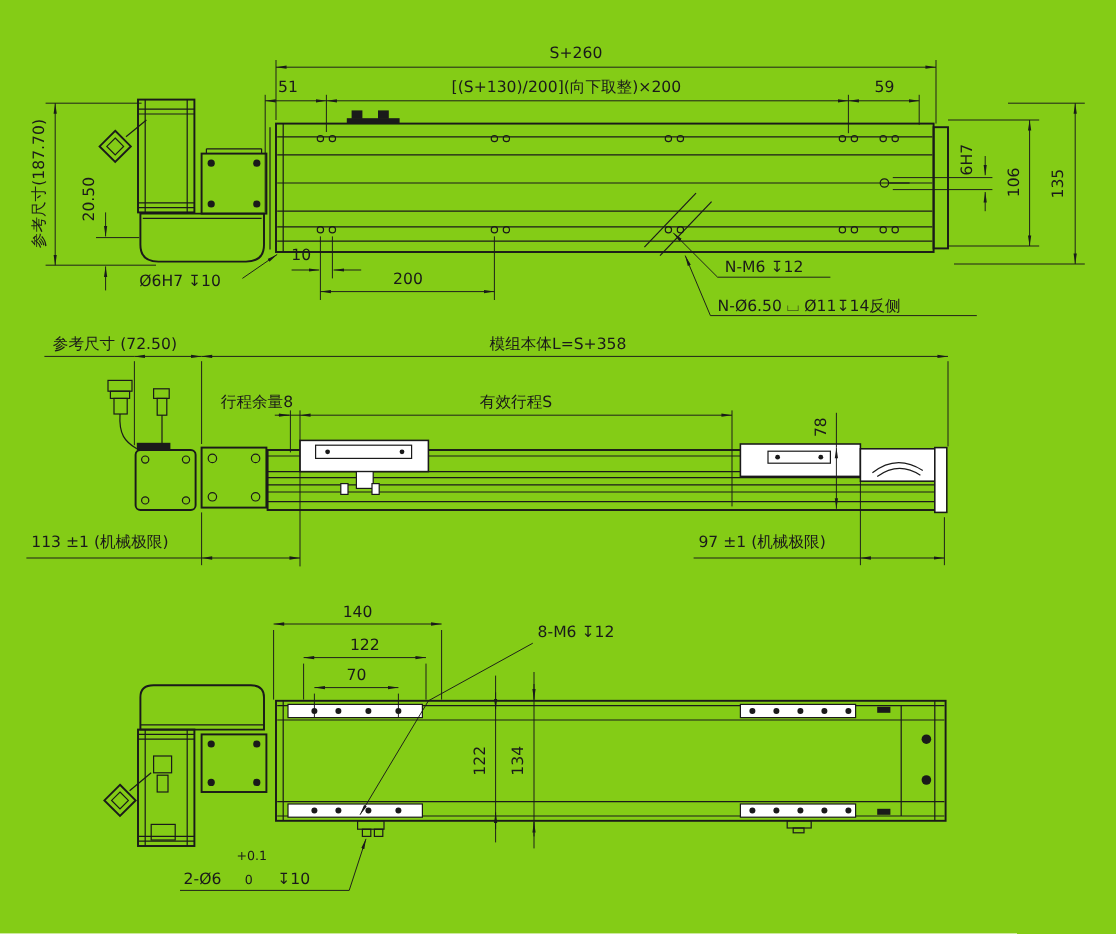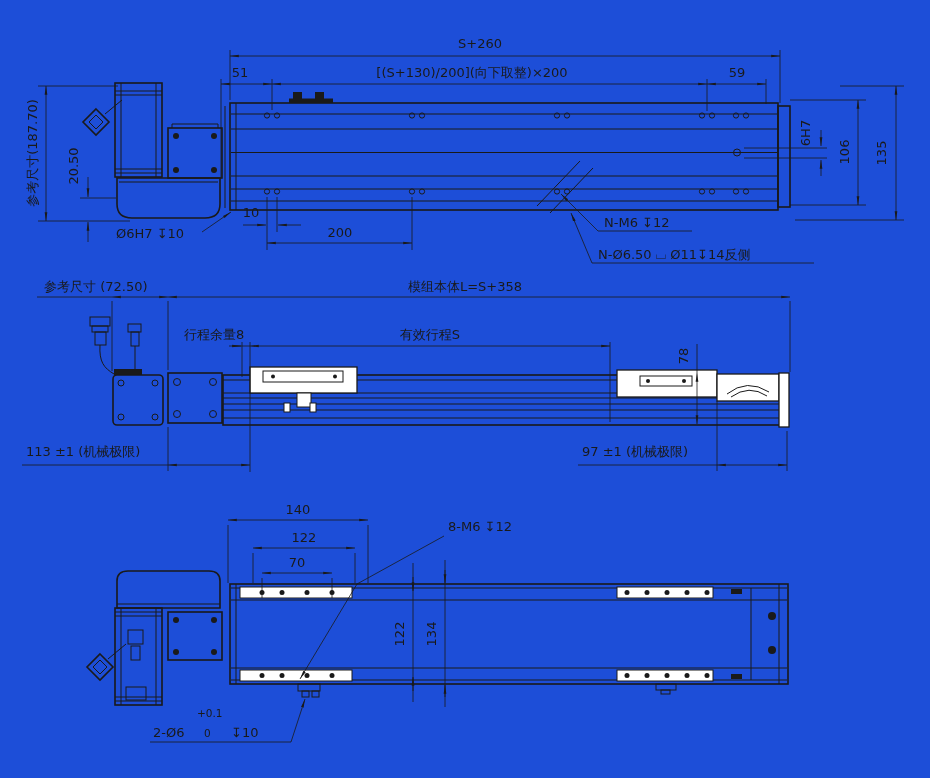--- a/index.html
+++ b/index.html
@@ -1,16 +1,16 @@
 <!DOCTYPE html>
 <html><head>
 <meta charset="utf-8">
 <style>
   html,body{margin:0;padding:0;background:#fff;}
-  #stage{width:930px;height:778px;background:#1d4ed8;position:relative;overflow:hidden;}
+  #stage{width:930px;height:778px;background:#84cc16;position:relative;overflow:hidden;}
   svg{display:block;}
   .txt{font-family:"DejaVu Sans",sans-serif;fill:#1a1a1a;}
   .t13{font-size:13px;}
   .t11{font-size:10.5px;}
   .ln{stroke:#1a1a1a;stroke-width:1;fill:none;}
   .ln2{stroke:#1a1a1a;stroke-width:1.6;fill:none;}
   .thin{stroke:#1a1a1a;stroke-width:0.8;fill:none;}
   .fil{fill:#1a1a1a;stroke:none;}
   .wf{fill:#ffffff;stroke:#1a1a1a;stroke-width:1.3;}
   .wf1{fill:#ffffff;stroke:#1a1a1a;stroke-width:1;}

